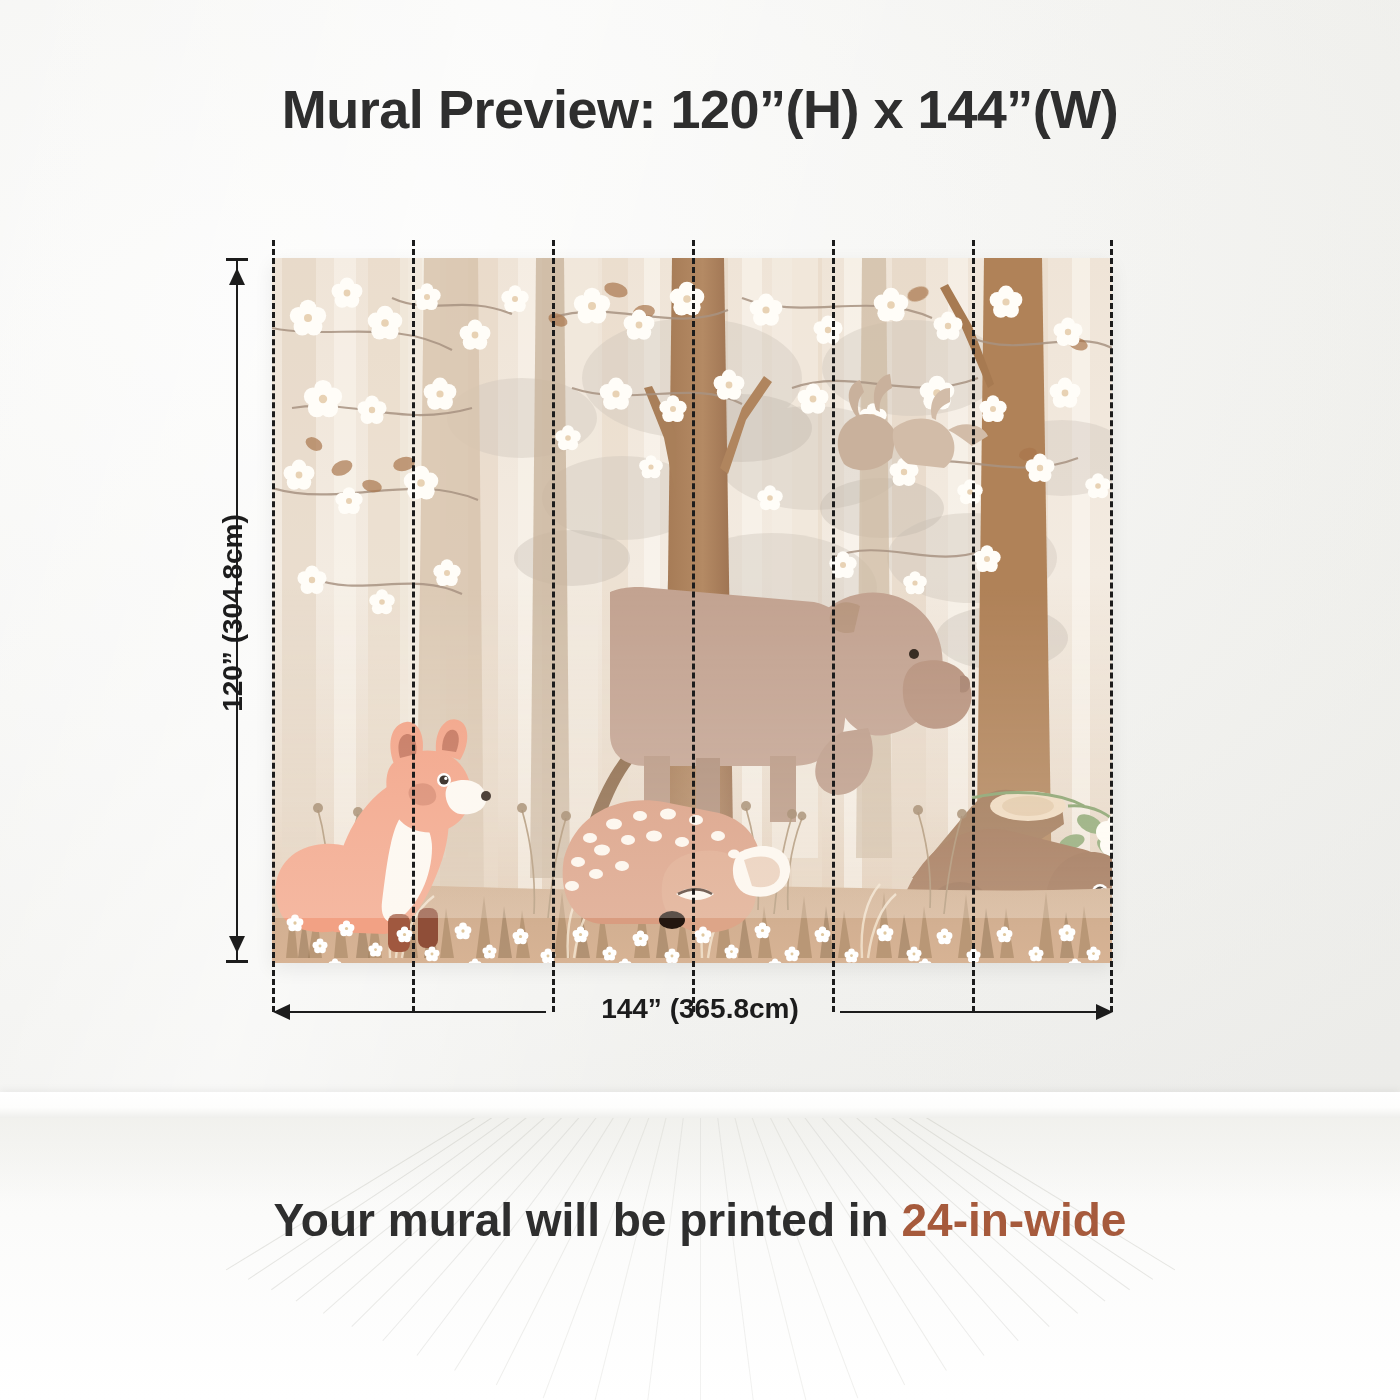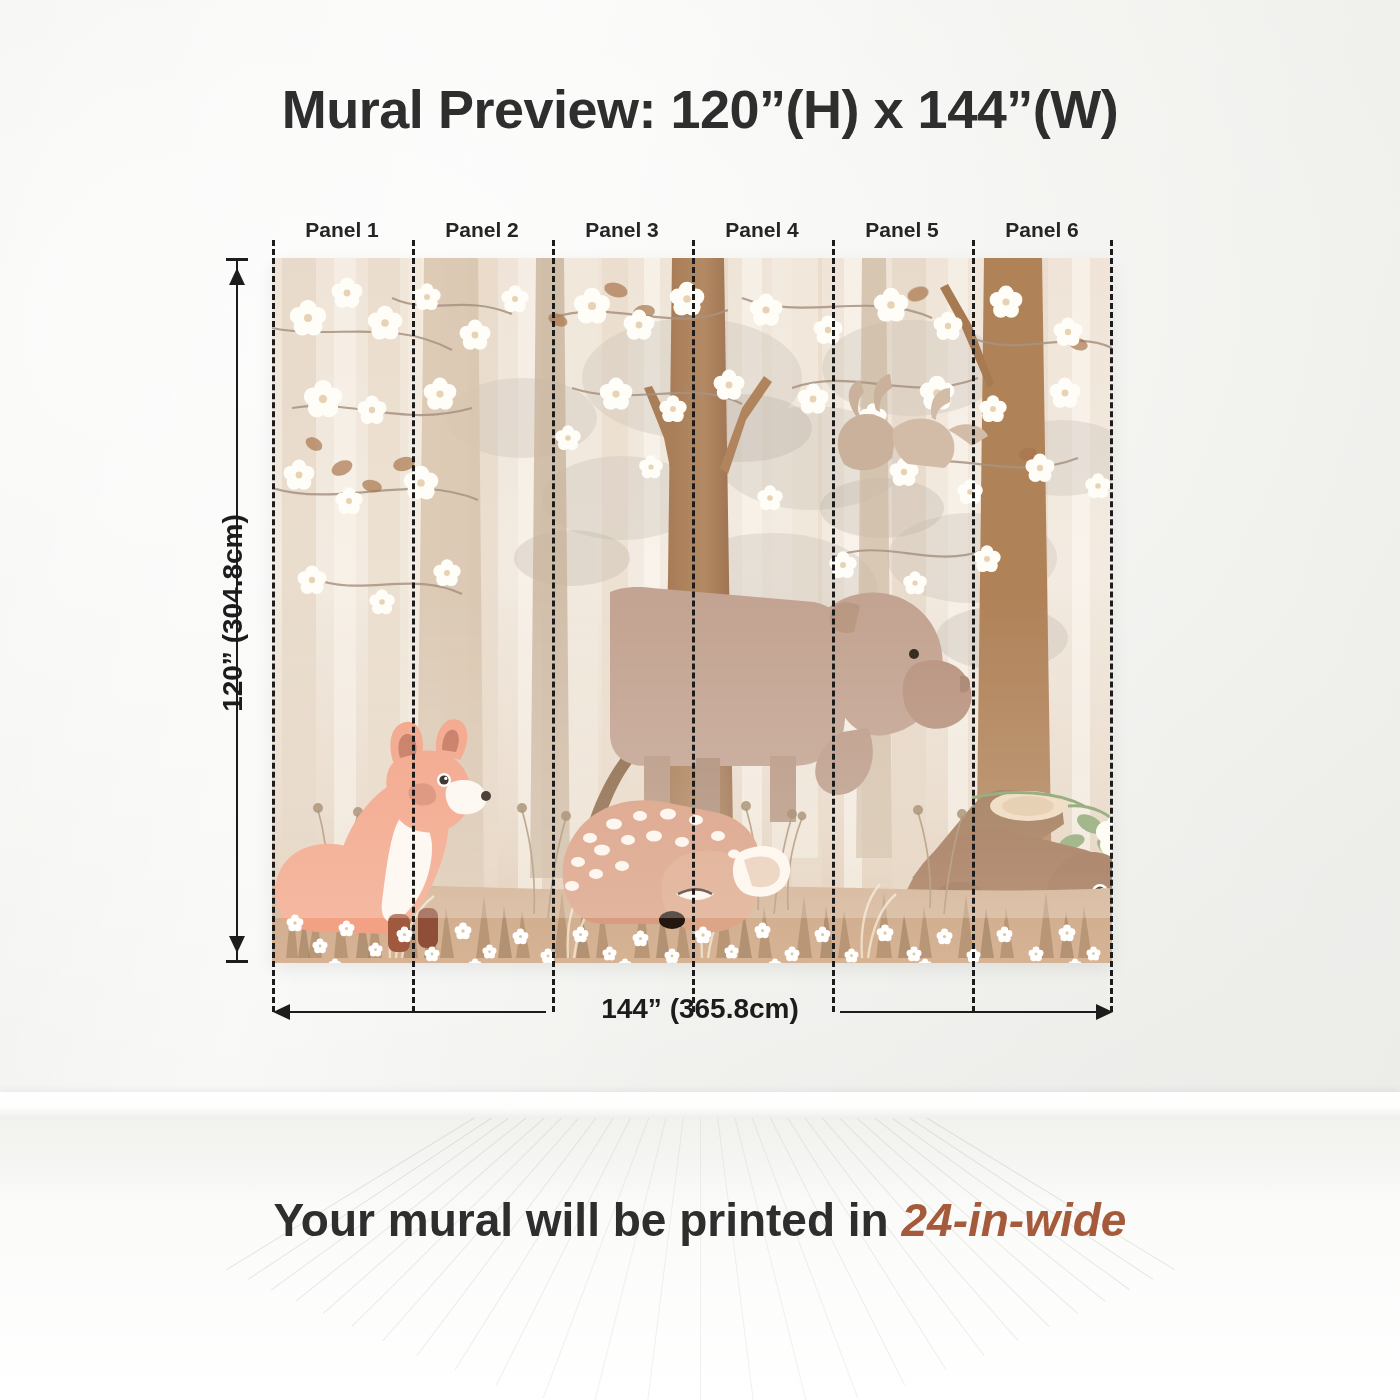--- a/index.html
+++ b/index.html
@@ -128,40 +128,32 @@
     position:absolute; top:993px; left:0; width:1400px; text-align:center;
     font-size:28px; font-weight:700; color:#1c1c1c;
   }
 
   
   .caption {
     position:absolute; left:0; top:1192px; width:1400px;
     text-align:center; line-height:1.22;
     font-size:46px; font-weight:700; color:#2e2e2e;
   }
-  .caption .accent { color:#a65a3c;font-style:italic; }
+  .caption .accent { color:#a65a3c; }
 </style>
 </head>
 <body>
 
 <div id="stage">
 
   <div class="wall"></div>
   <div class="wall-sheen"></div>
 
   <div class="title">Mural Preview: 120”(H) x 144”(W)</div>
 
-  <div class="panel-labels">
-    <div class="panel-label" style="left:0px">Panel 1</div>
-    <div class="panel-label" style="left:140px">Panel 2</div>
-    <div class="panel-label" style="left:280px">Panel 3</div>
-    <div class="panel-label" style="left:420px">Panel 4</div>
-    <div class="panel-label" style="left:560px">Panel 5</div>
-    <div class="panel-label" style="left:700px">Panel 6</div>
-  </div>
 
   <div class="mural-wrap">
     <svg class="mural-svg" viewBox="0 0 840 705" preserveAspectRatio="none">
       <defs>
         <linearGradient id="skyg" x1="0" y1="0" x2="0" y2="1">
           <stop offset="0%" stop-color="#efe4d7"></stop>
           <stop offset="45%" stop-color="#f3ebe1"></stop>
           <stop offset="78%" stop-color="#e8d9c8"></stop>
           <stop offset="100%" stop-color="#d9bfa4"></stop>
         </linearGradient>

